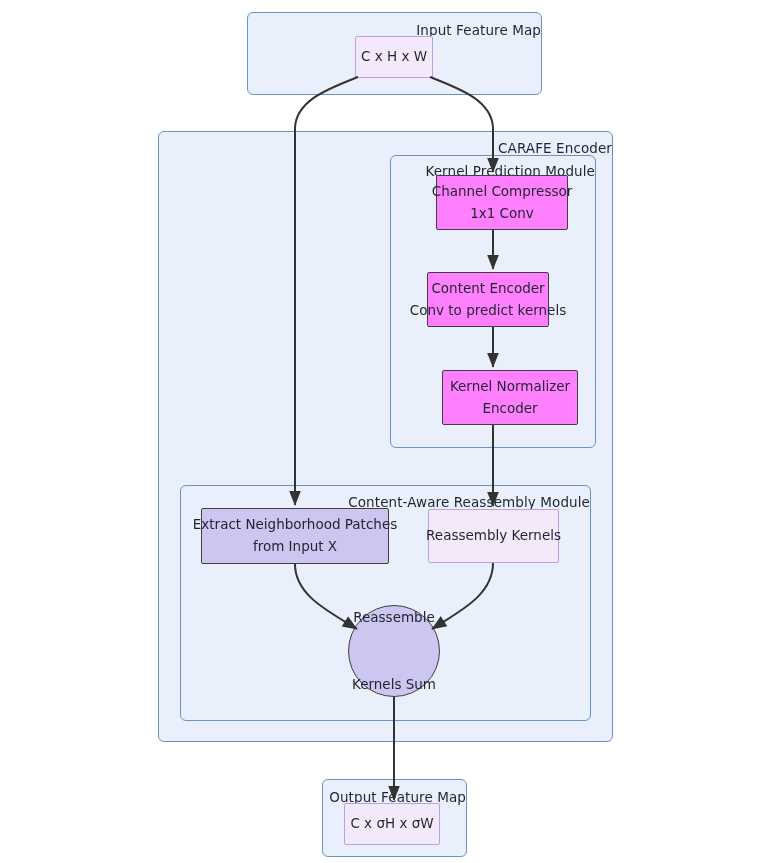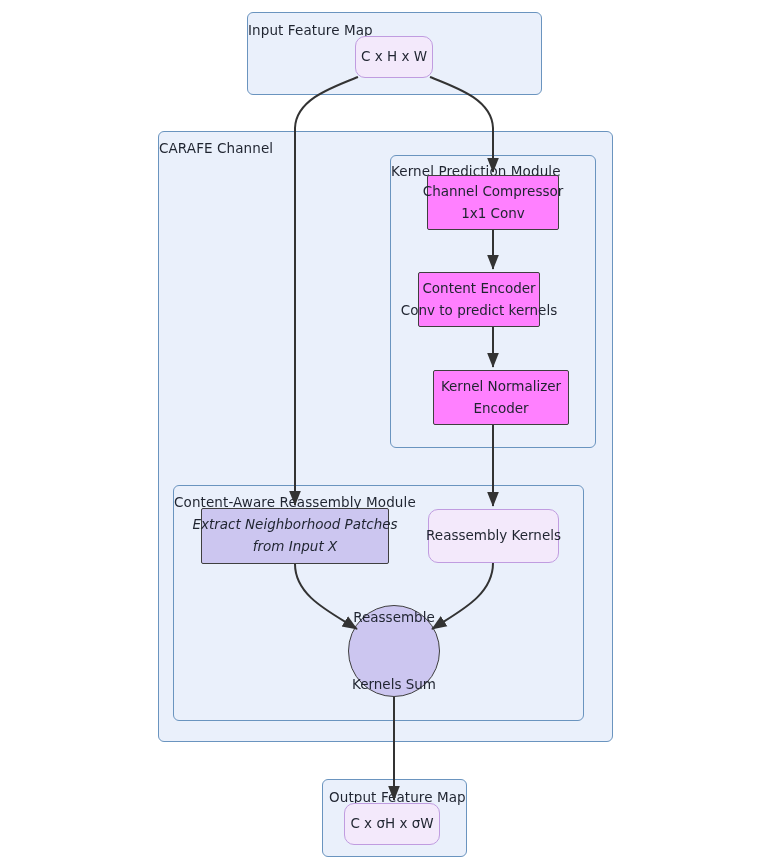--- a/index.html
+++ b/index.html
@@ -40,21 +40,21 @@
     box-sizing: border-box;
     background: #eaf0fb;
     border: 1px solid #6a94bf;
     border-radius: 6px;
     z-index: 1;
   }
   .cluster-label {
     position: absolute;
     left: 0;
     right: 0;
-    text-align: left;
+    text-align: right;
     font-size: 13.5px;
     color: #1f2430;
     letter-spacing: 0.1px;
     white-space: nowrap;
   }
   #cluster-input {
     left: 247px;
     top: 12px;
     width: 295px;
     height: 83px;
@@ -68,21 +68,21 @@
   }
   #cluster-carafe > .cluster-label { top: 8px; }
   #cluster-kpm {
     left: 390px;
     top: 155px;
     width: 206px;
     height: 293px;
   }
   #cluster-kpm > .cluster-label { top: 7px; }
   #cluster-reassembly {
-    left: 173px;
+    left: 180px;
     top: 485px;
     width: 411px;
     height: 236px;
   }
   #cluster-reassembly > .cluster-label { top: 8px; }
   #cluster-output {
     left: 322px;
     top: 779px;
     width: 145px;
     height: 78px;
@@ -102,31 +102,31 @@
     line-height: 1.62;
     color: #1f2430;
     z-index: 2;
   }
   .node .line { display: block; white-space: nowrap; }
 
   .node-pink {
     background: #ff80ff;
     border: 1.6px solid #3f3f3f;
     border-radius: 2px;
+    margin-left: 9px;
   }
   .node-lilac {
     background: #ccc6f0;
     border: 1.6px solid #3f3f3f;
     border-radius: 2px;
-    font-style: italic;
   }
   .node-pale {
     background: #f3e9fb;
     border: 1.2px solid #c09ce0;
-    border-radius: 10px;
+    border-radius: 2px;
   }
   .node-circle {
     background: #ccc6f0;
     border: 1.6px solid #3f3f3f;
     border-radius: 50%;
   }
 
   #node-input-shape  { left: 355px; top: 36px;  width: 78px;  height: 42px; }
   #node-channel-comp { left: 427px; top: 175px; width: 132px; height: 55px; }
   #node-content-enc  { left: 418px; top: 272px; width: 122px; height: 55px; }
@@ -139,21 +139,21 @@
 </head>
 <body>
 
 <div id="diagram-root">
 
   <div class="cluster" id="cluster-input">
     <div class="cluster-label">Input Feature Map</div>
   </div>
 
   <div class="cluster" id="cluster-carafe">
-    <div class="cluster-label">CARAFE Channel</div>
+    <div class="cluster-label">CARAFE Encoder</div>
   </div>
 
   <div class="cluster" id="cluster-kpm">
     <div class="cluster-label">Kernel Prediction Module</div>
   </div>
 
   <div class="cluster" id="cluster-reassembly">
     <div class="cluster-label">Content-Aware Reassembly Module</div>
   </div>
 

